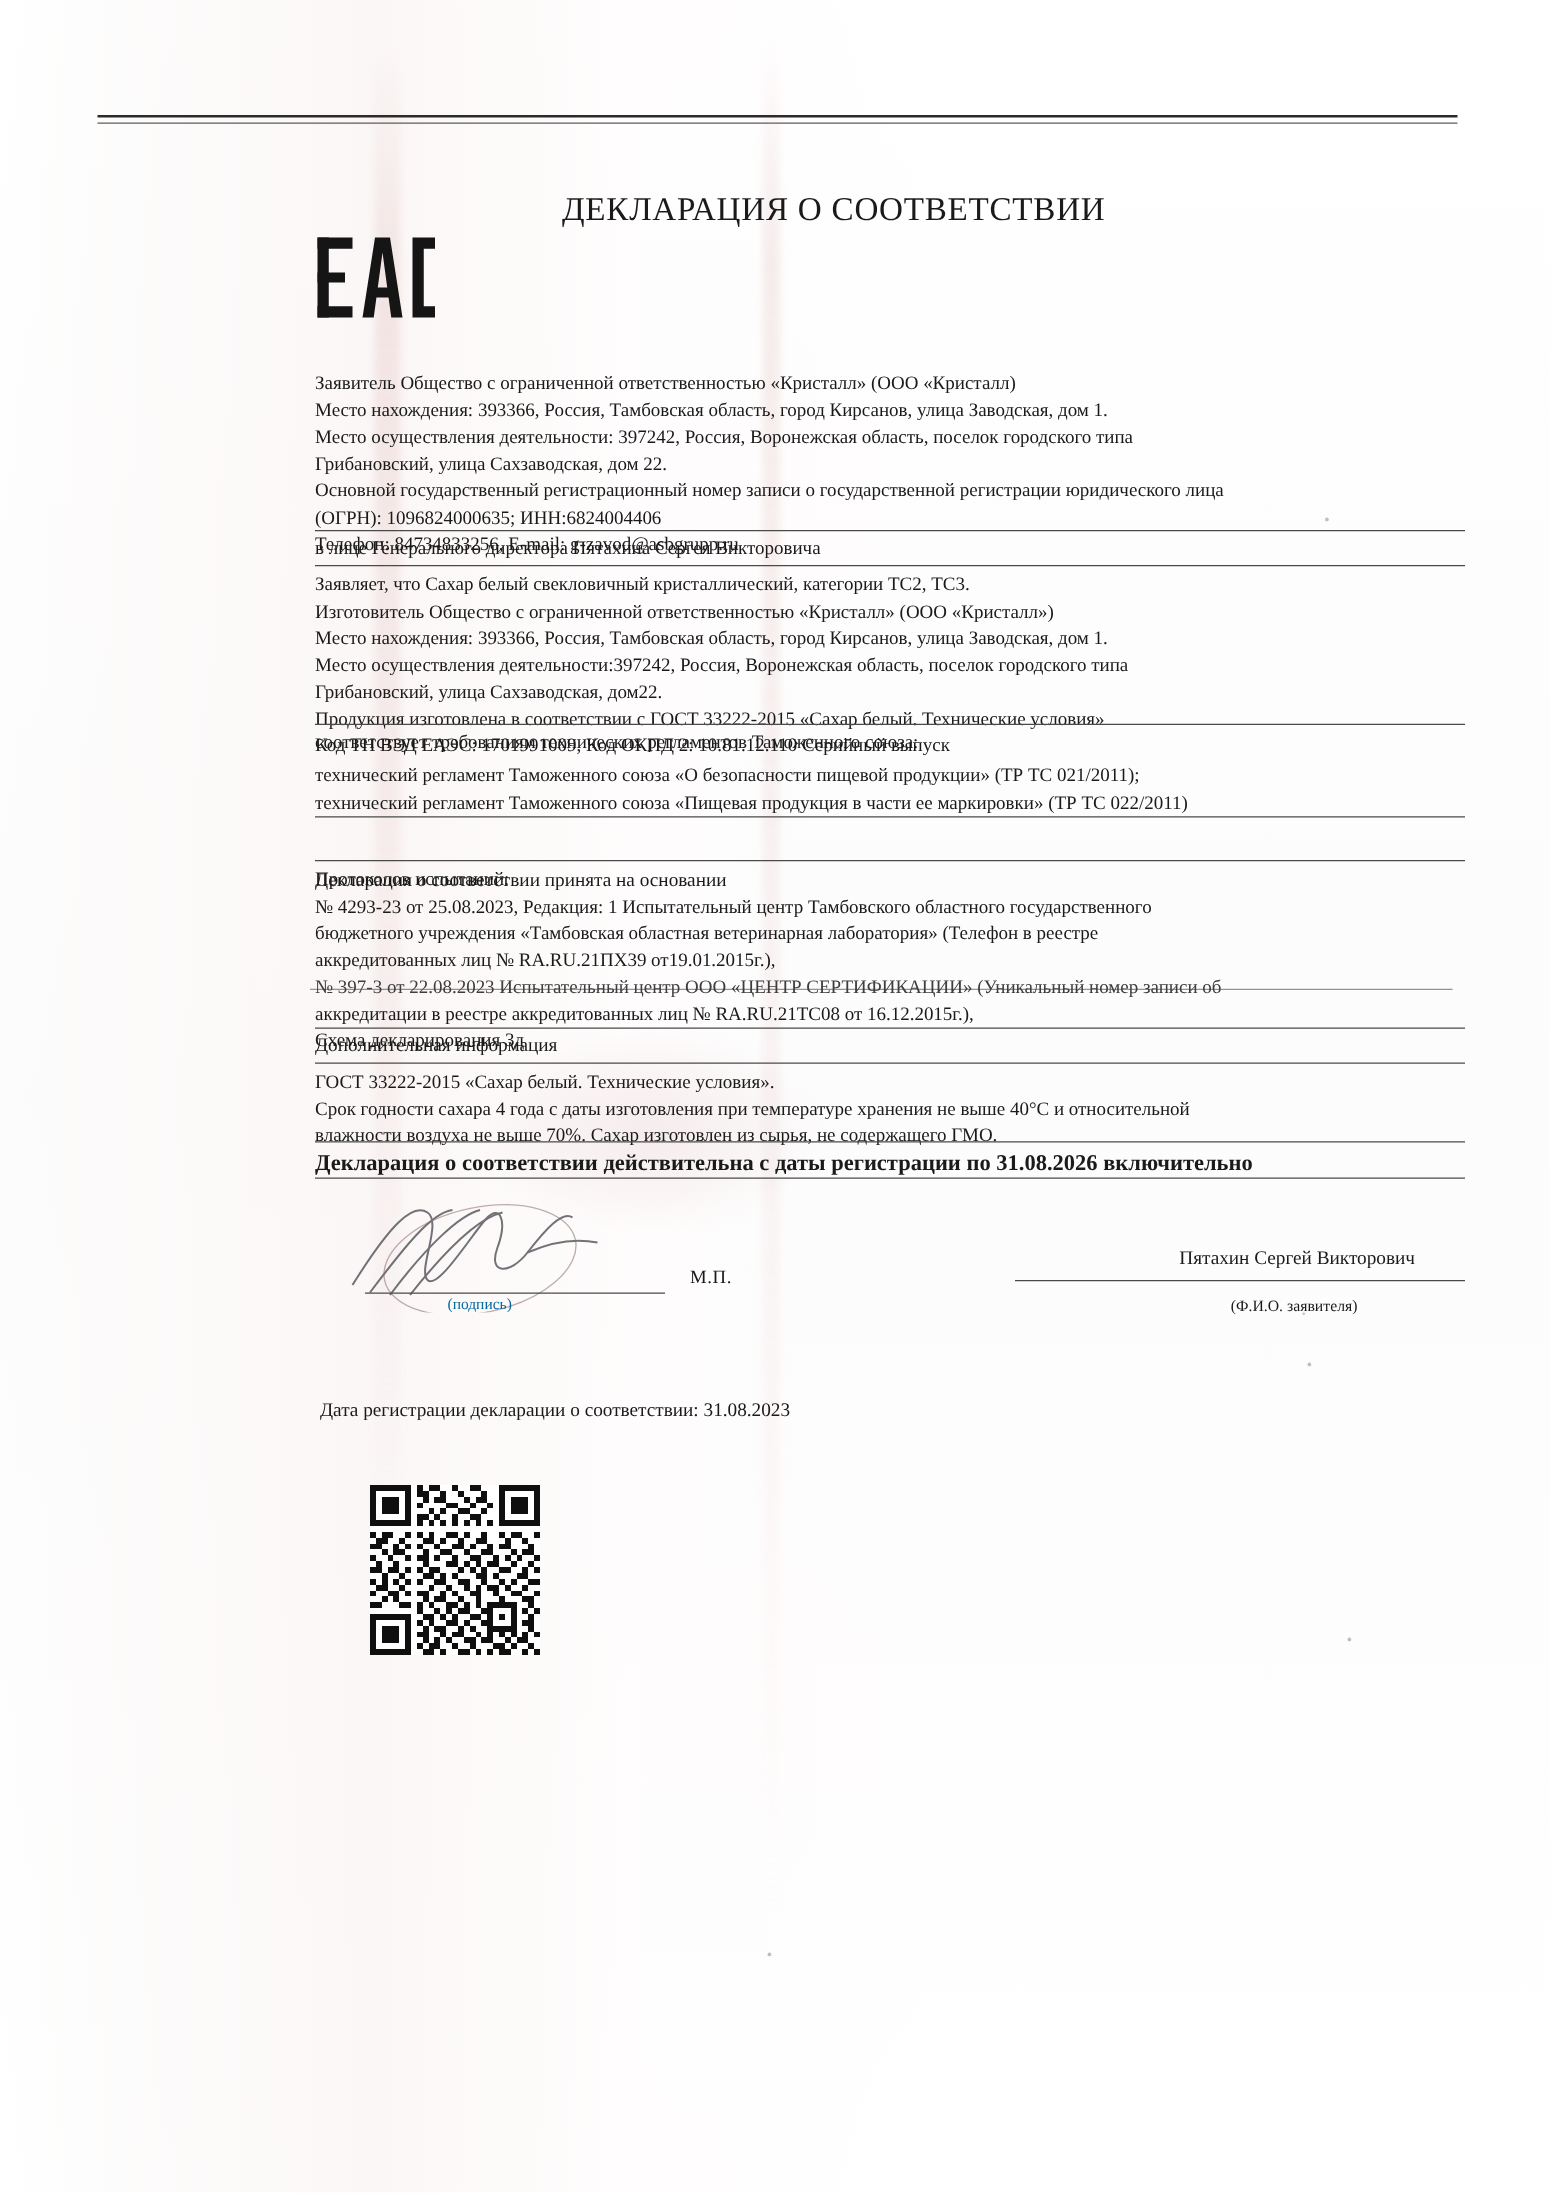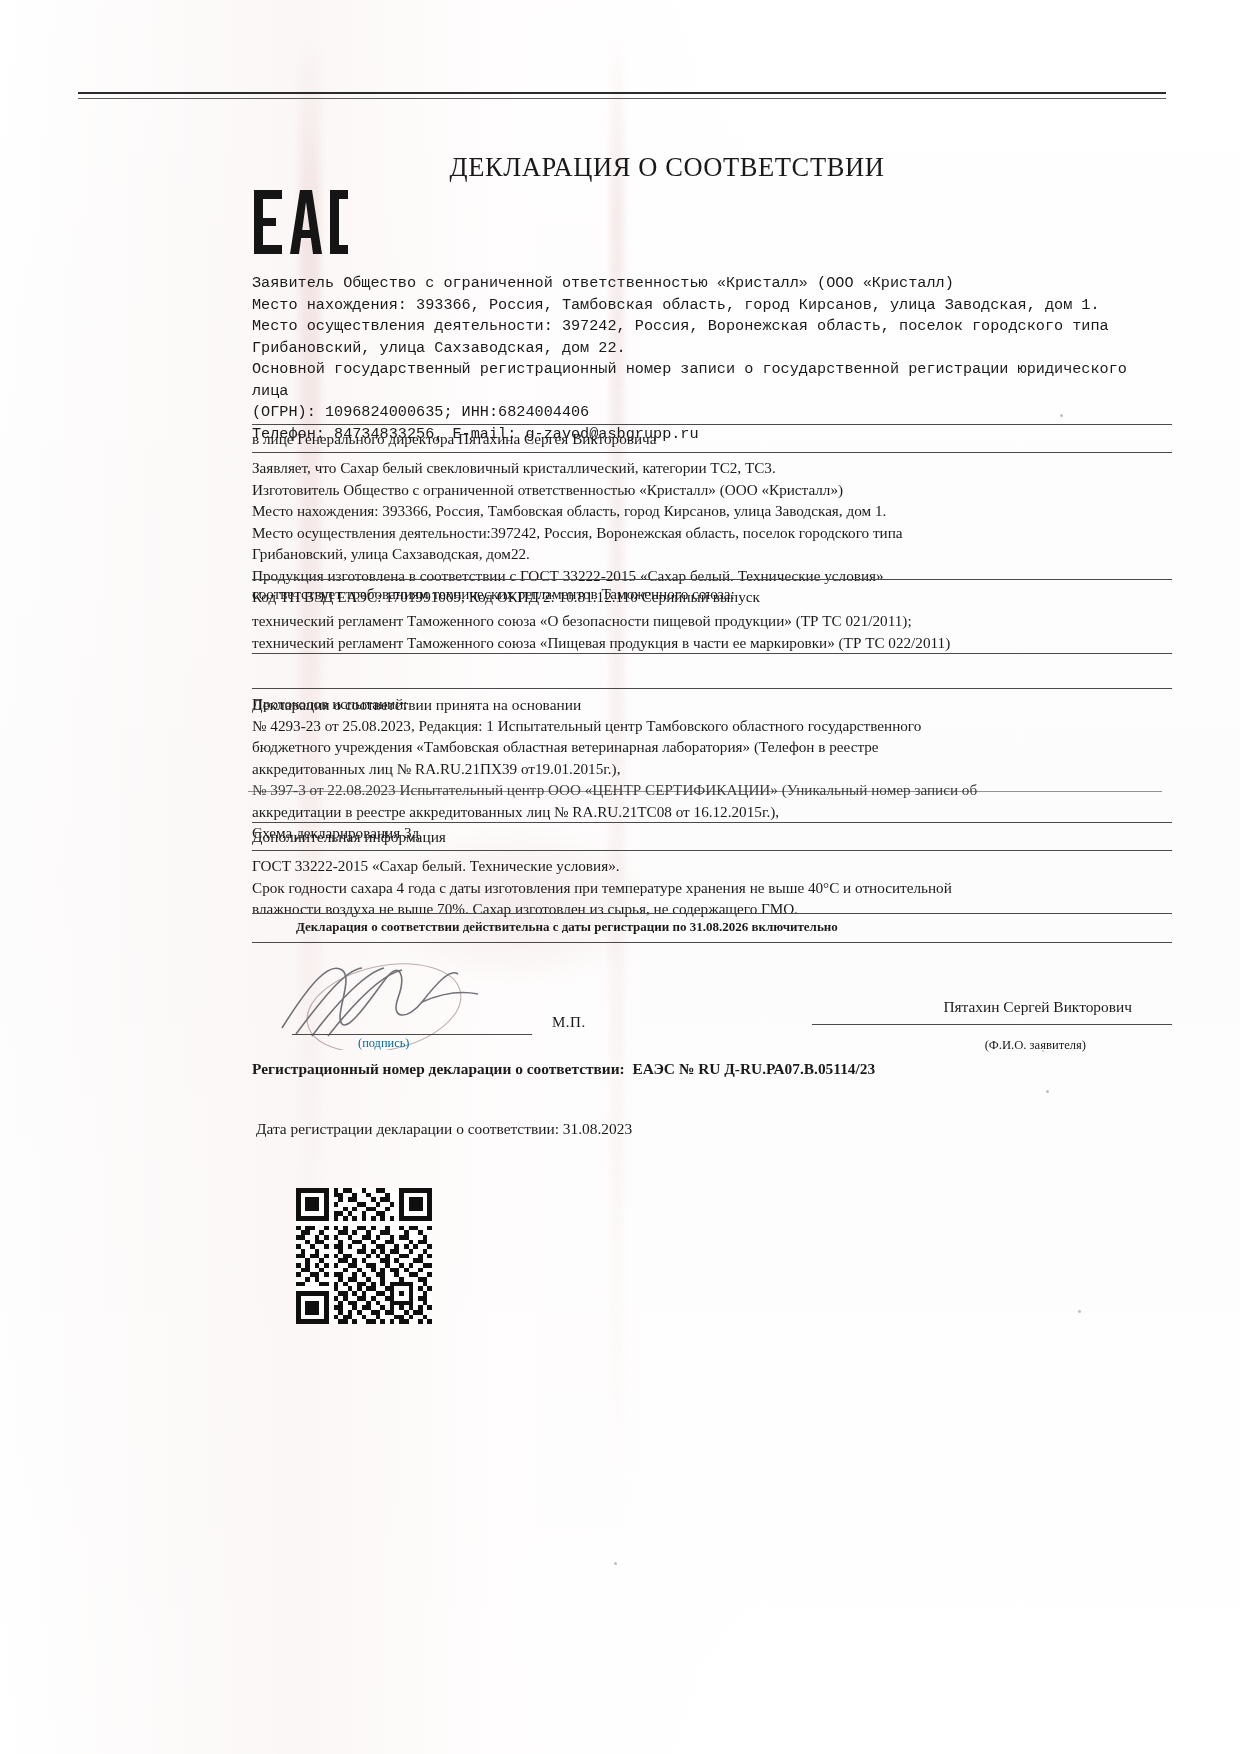--- a/index.html
+++ b/index.html
@@ -102,41 +102,41 @@
     line-height: 1.42;
   }
   .block p { margin: 0; }
   .rule {
     position: absolute;
     left: 252px;
     width: 920px;
     border-top: 1px solid #4a4a4a;
   }
 
-  .b-applicant { top: 273px; font-family: Liberation Mono, monospace; }
+  .b-applicant { top: 296px; }
   .r-1 { top: 424px; }
   .b-inface { top: 428px; }
   .r-2 { top: 452px; }
   .b-declares { top: 457px; }
   .r-3 { top: 579px; }
   .b-conform { top: 583px; }
   .b-tr { top: 610px; }
   .r-4 { top: 653px; }
   .b-basis { top: 662px; margin-top: 32px; }
   .r-5 { top: 688px; }
   .b-protocols { top: 693px; }
   .r-6 { top: 822px; }
   .b-addinfo { top: 826px; }
   .r-7 { top: 850px; }
   .b-addinfo-body { top: 855px; }
   .r-8 { top: 913px; }
   .b-validity { top: 918px; top: 918px; }
   .r-9 { top: 942px; }
 
-  .b-validity p { font-weight: bold; font-size: 13px; margin-left: 44px; }
+  .b-validity p { font-weight: bold; font-size: 18px; }
 
   .b-basis p, .b-addinfo p { font-size: 15.4px; }
 
   
   .sign-area {
     position: absolute;
     left: 252px;
     width: 920px;
     top: 960px;
     height: 80px;
@@ -365,24 +365,20 @@
       </g>
     </svg>
     <div class="sign-line-left"></div>
     <div class="sign-caption-left">(подпись)</div>
     <div class="mp">М.П.</div>
     <div class="sign-name">Пятахин Сергей Викторович</div>
     <div class="sign-line-right"></div>
     <div class="sign-caption-right">(Ф.И.О. заявителя)</div>
   </div>
 
-  <div class="b-regnum">
-    <span>Регистрационный номер декларации о соответствии:</span>
-    &nbsp;<span>ЕАЭС № RU Д-RU.РА07.В.05114/23</span>
-  </div>
 
   <div class="b-regdate">
     <span>Дата регистрации декларации о соответствии:</span>
     <span>31.08.2023</span>
   </div>
 
   <div class="qr">
     <svg viewBox="0 0 29 29" width="136" height="136" shape-rendering="crispEdges" aria-hidden="true">
       <rect width="29" height="29" fill="#ffffff"></rect>
       <g fill="#0f0f0f">

